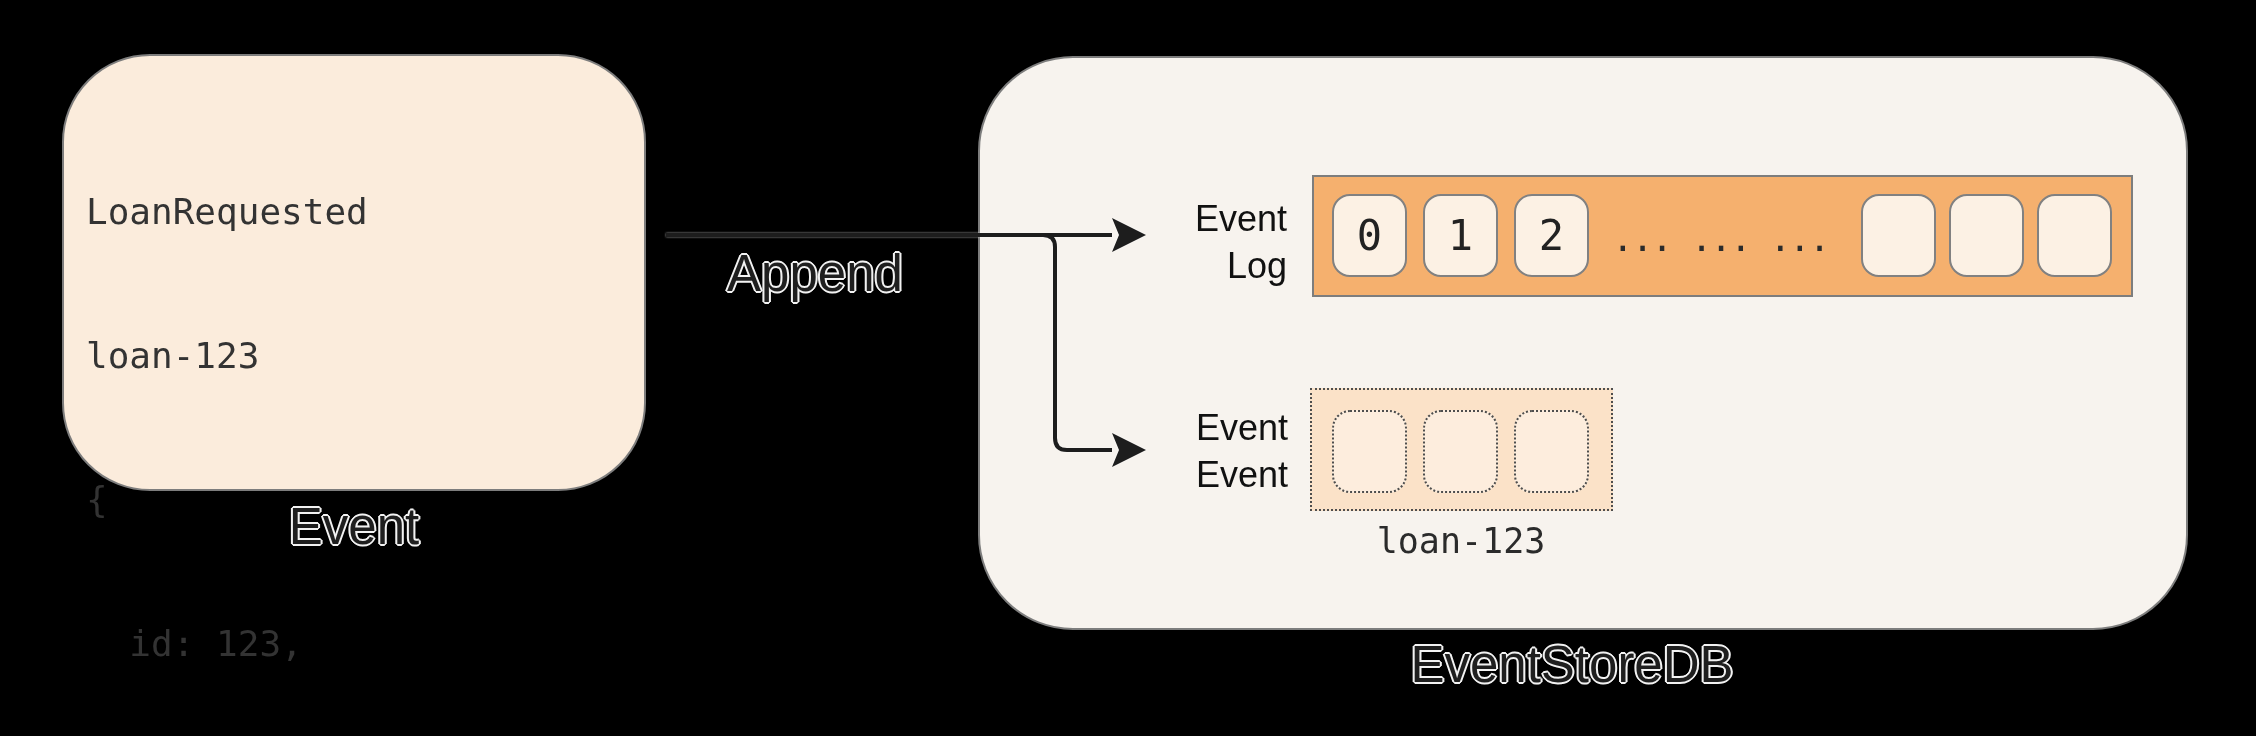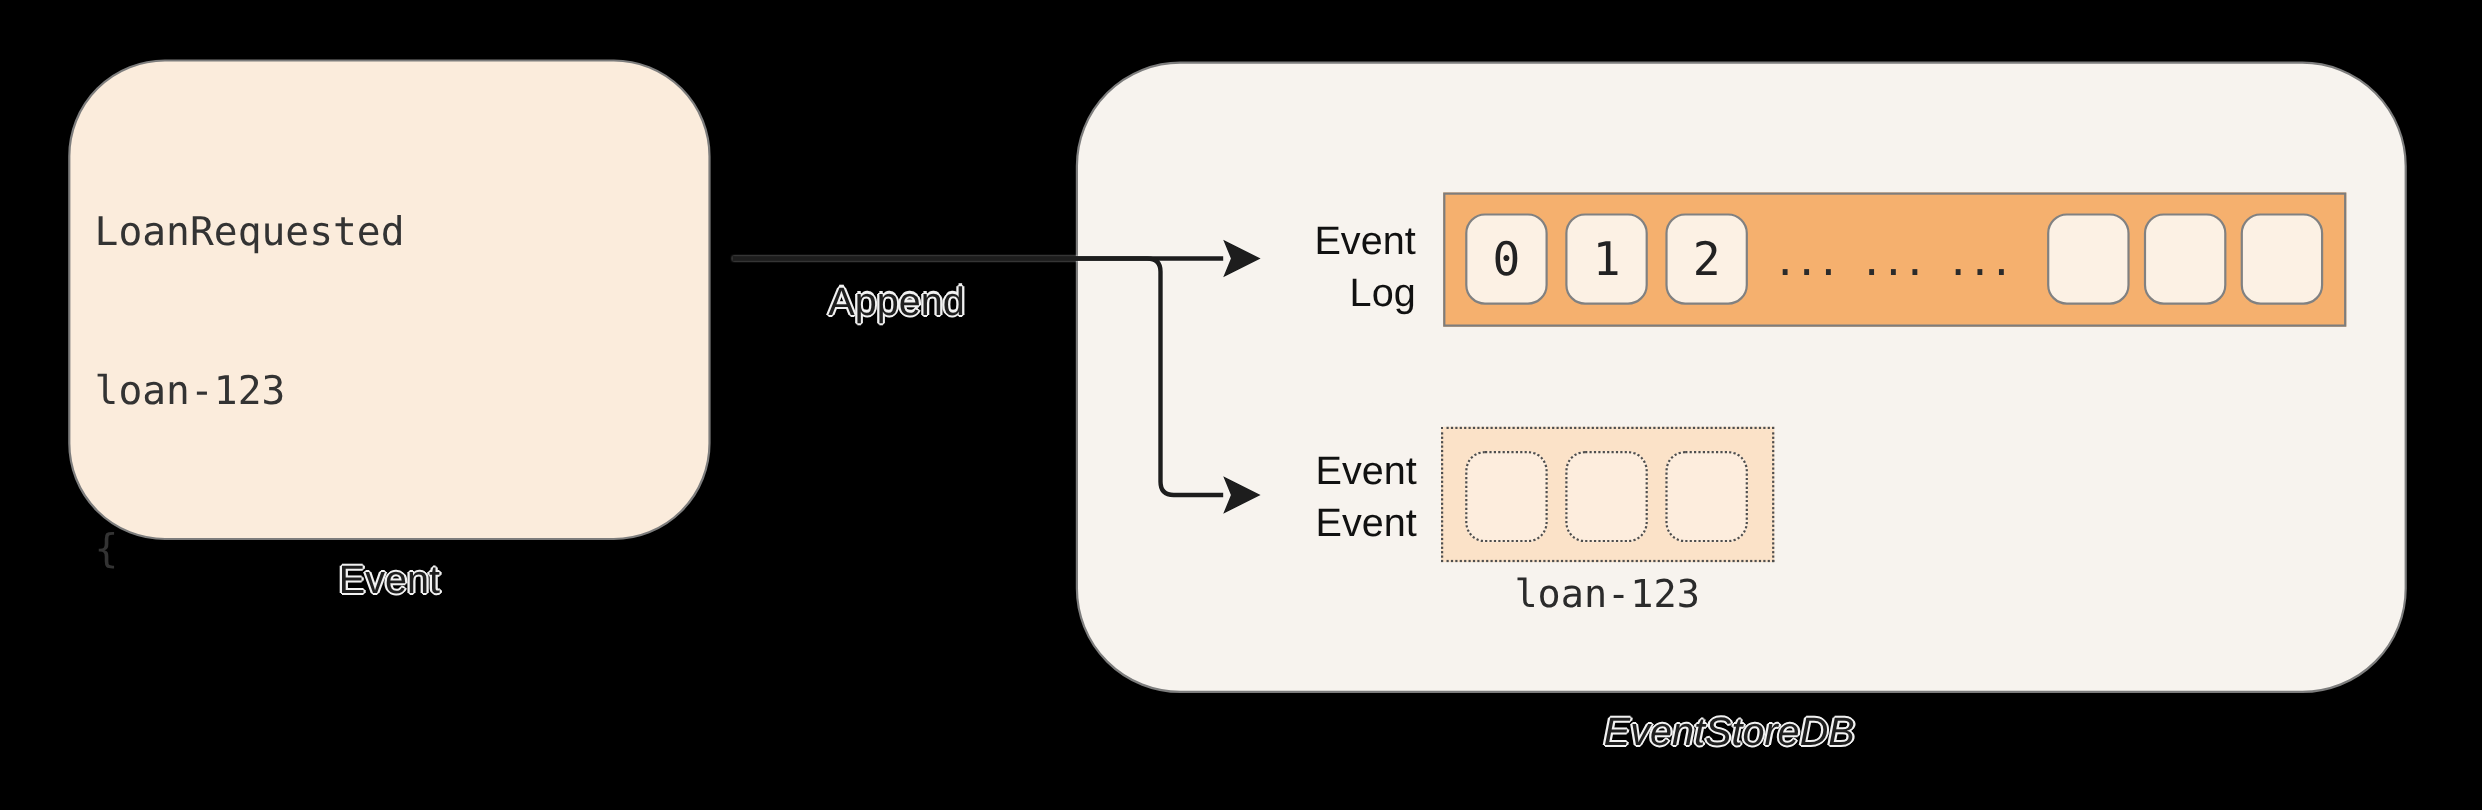--- a/index.html
+++ b/index.html
@@ -30,31 +30,31 @@
   #event-code{
     position:absolute;left:86px;top:92px;
     font-family:"DejaVu Sans Mono", monospace;
     font-size:36px;line-height:48px;
     color:var(--code-text,#333);
     white-space:pre;
   }
   
   .halo{
     position:absolute;
-    font-size:36px;line-height:42px;
+    font-size:51px;line-height:42px;
     color:var(--label-text,#1f1f1f);
     text-shadow:
       -2px 0 0 #f2f2f2, 2px 0 0 #f2f2f2, 0 -2px 0 #f2f2f2, 0 2px 0 #f2f2f2,
       -1px -1px 0 #f2f2f2, 1px -1px 0 #f2f2f2, -1px 1px 0 #f2f2f2, 1px 1px 0 #f2f2f2;
     transform:translateX(-50%);
     white-space:nowrap;
   }
   #event-card-label{left:354px;top:506px;}
   #append-label{left:815px;top:253px;}
-  #eventstore-label{left:1572px;top:644px;font-style:italic;}
+  #eventstore-label{left:1572px;top:644px;}
   
   .inner-label{
     position:absolute;
     font-size:36px;line-height:47px;
     color:#111;text-align:right;white-space:nowrap;
   }
   #event-log-label{right:969px;top:195px;}
   #event-stream-label{right:968px;top:404px;}
   
   #event-log-bar{
@@ -115,20 +115,21 @@
 </head>
 <body>
 
 <div id="canvas">
 
   <div id="event-card" class="card"></div>
   <div id="event-code">
     <div class="code-line">LoanRequested</div>
     <div class="code-line">loan-123</div>
     <div class="code-line">{</div>
+    <div class="code-line">  id: 123,</div>
     
     
     
   </div>
   <div id="event-card-label" class="halo">Event</div>
 
   <div id="eventstore-card" class="card"></div>
   <div id="eventstore-label" class="halo">EventStoreDB</div>
 
   <div id="event-log-label" class="inner-label">

